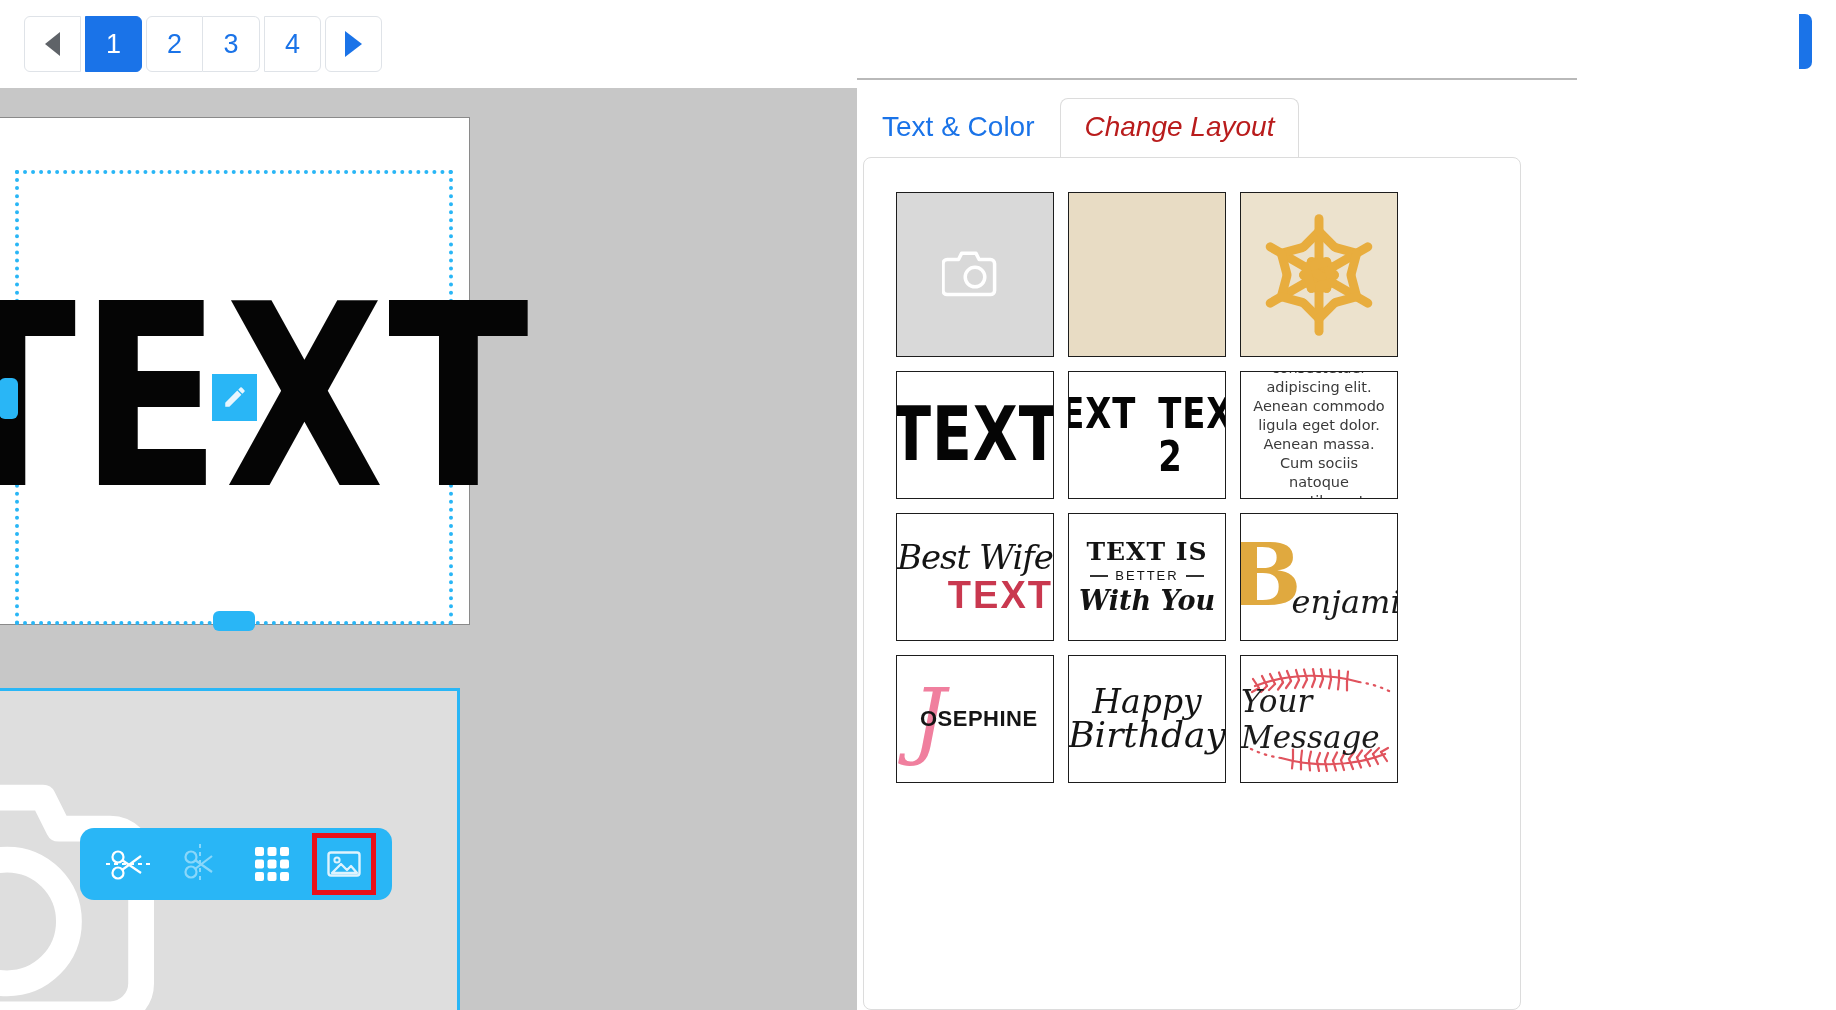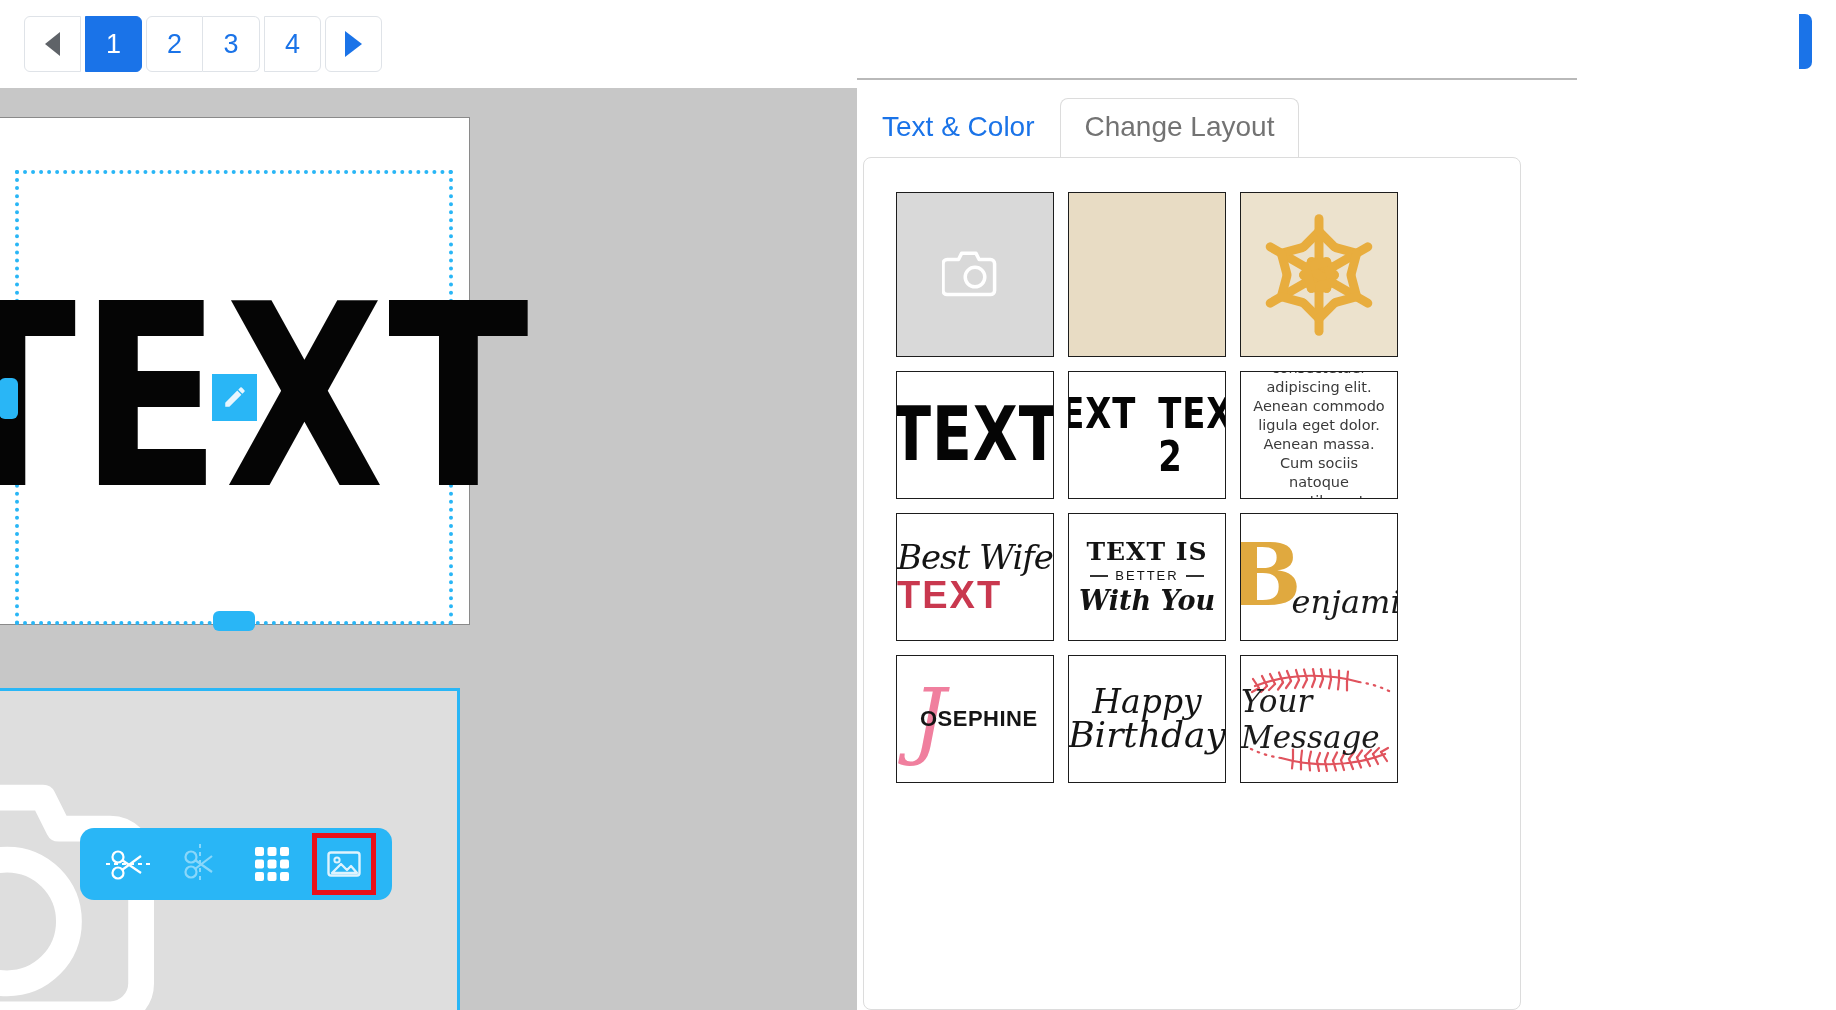--- a/index.html
+++ b/index.html
@@ -116,23 +116,24 @@
   }
   .panel-divider {
     position: absolute; left: 0; top: 78px; width: 720px; height: 2px; background: #b9b9b9;
   }
   .tabs { position: absolute; left: 0; top: 100px; height: 58px; display: flex; align-items: flex-end; }
   .tab {
     font-size: 28px; padding: 12px 24px 14px; cursor: pointer;
     color: #1a73e8; background: transparent; border: 1px solid transparent;
   }
   .tab.active {
-    color: #737373; background: #fff;
+    color: #b91c1c; background: #fff;
     border: 1px solid #dcdcdc; border-bottom-color: #fff;
     border-radius: 8px 8px 0 0;
+    font-style: italic;
   }
 
   .layout-card {
     position: absolute; left: 6px; top: 157px;
     width: 658px; height: 853px;
     border: 1px solid #dcdcdc; border-radius: 8px;
     background: #fff;
   }
   .thumb-grid {
     position: absolute; left: 32px; top: 34px;
@@ -154,21 +155,21 @@
     font-family: "DejaVu Sans", sans-serif; font-weight: 700;
     color: #050505; transform: scaleY(1.2) scaleX(0.94); line-height: 1;
   }
   .t-text.big { font-size: 62px; letter-spacing: 1px; }
   .t-lines { display: flex; flex-direction: row; gap: 16px; align-items: center; }
   .t-text.mid { font-size: 36px; letter-spacing: 1px; }
   .lorem {
     font-size: 14.5px; line-height: 1.32; color: #3a3a3a; text-align: center;
     padding: 6px 10px; font-family: "DejaVu Sans", sans-serif;
   }
-  .bw-wrap { text-align: left; line-height: 1; }
+  .bw-wrap { text-align: right; line-height: 1; }
   .bw-script { font-size: 34px; color: #141414; font-family: "DejaVu Serif", serif; font-style: italic; letter-spacing: -1px; }
   .bw-name { font-size: 38px; color: #c9384f; font-weight: 700; letter-spacing: 2px; font-family: "Liberation Sans", sans-serif; margin-top: 2px; }
   .life-wrap { text-align: center; line-height: 1.05; }
   .life-top { font-family: "DejaVu Serif", serif; font-weight: 700; font-size: 25px; letter-spacing: 1px; color: #131313; }
   .life-mid { font-size: 13px; letter-spacing: 2px; color: #131313; display: flex; align-items: center; justify-content: center; gap: 7px; margin: 4px 0; }
   .life-mid .rule { display: inline-block; width: 18px; height: 1.5px; background: #333; }
   .life-bot { font-family: "DejaVu Serif", serif; font-style: italic; font-weight: 700; font-size: 27px; color: #131313; text-align: center; }
   .ben-wrap { display: flex; align-items: baseline; padding-left: 12px; }
   .ben-b { font-family: "DejaVu Serif", serif; font-size: 86px; color: #e0a93f; font-weight: 700; line-height: 0.8; }
   .ben-rest { font-family: "DejaVu Serif", serif; font-style: italic; font-size: 32px; color: #1a1a1a; margin-left: -10px; position: relative; top: 8px; }

